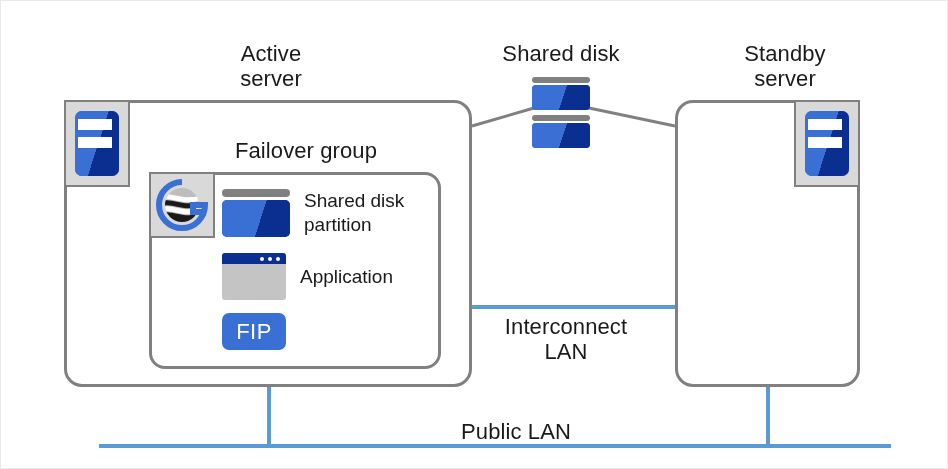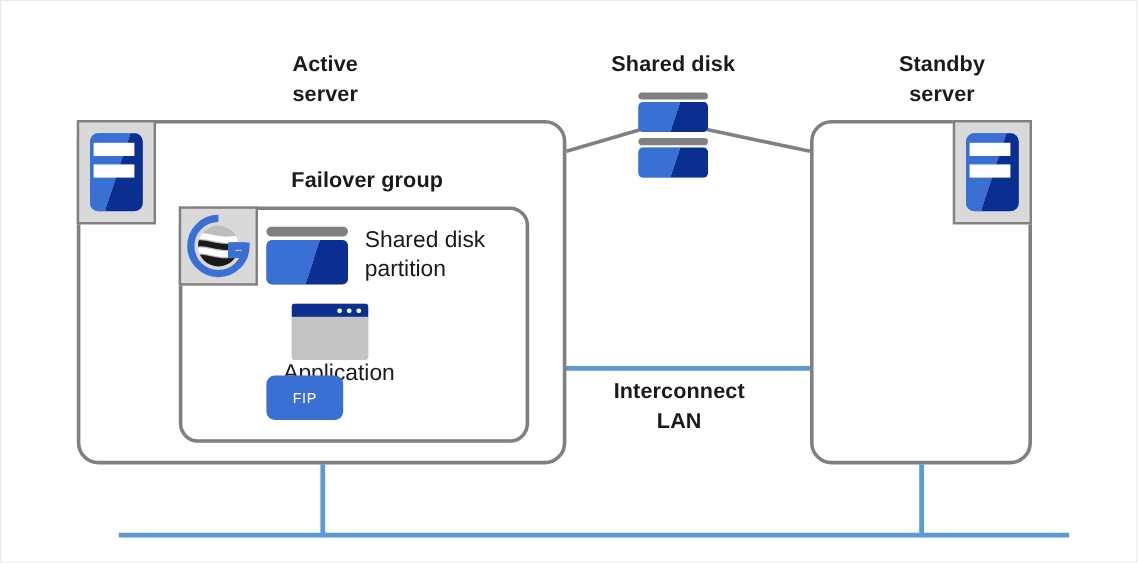--- a/index.html
+++ b/index.html
@@ -26,26 +26,25 @@
     top: 0;
     width: 948px;
     height: 469px;
     pointer-events: none;
   }
 
   
   .label {
     position: absolute;
     color: #1a1a1a;
-    font-size: 18px;
+    font-size: 22px;
     line-height: 25px;
     text-align: center;
     white-space: pre-line;
     letter-spacing: 0.1px;
-    font-weight: bold;
   }
   #label-active-server { left: 190px; top: 40px; width: 160px; }
   #label-shared-disk   { left: 490px; top: 40px; width: 140px; }
   #label-standby-server{ left: 644px; top: 40px; width: 280px; }
   #label-failover-group{ left: 155px; top: 137px; width: 300px; }
   #label-interconnect  { left: 440px; top: 313px; width: 250px; }
   #label-public-lan    { left: 400px; top: 418px; width: 230px; }
 
   
   .server-box {
@@ -160,21 +159,21 @@
   }
 
   
   .resource-row {
     position: absolute;
     display: flex;
     align-items: center;
     left: 221px;
   }
   #row-shared-disk-partition { top: 188px; }
-  #row-application           { top: 252px; flex-direction: column; }
+  #row-application           { top: 252px; }
   #row-floating-ip           { top: 312px; }
 
   .res-label {
     margin-left: 14px;
     font-size: 19px;
     line-height: 24px;
     color: #1a1a1a;
     white-space: pre-line;
   }
 
@@ -237,21 +236,21 @@
   .app-icon .dot.d3 { right: 6px; }
 
   
   .fip-icon {
     width: 64px;
     height: 37px;
     flex: 0 0 auto;
     border-radius: 7px;
     background: #3a6fd4;
     color: #ffffff;
-    font-size: 12px;
+    font-size: 22px;
     display: flex;
     align-items: center;
     justify-content: center;
     letter-spacing: 0.5px;
   }
 </style>
 </head>
 <body>
 
 <div id="canvas">
@@ -338,14 +337,15 @@
   </div>
 
   <div class="label" id="label-active-server">Active
 server</div>
   <div class="label" id="label-shared-disk">Shared disk</div>
   <div class="label" id="label-standby-server">Standby
 server</div>
   <div class="label" id="label-interconnect">Interconnect
 LAN</div>
   <div class="label" id="label-failover-group">Failover group</div>
+  <div class="label" id="label-public-lan">Public  LAN</div>
 
 </div>
 
 </body></html>

